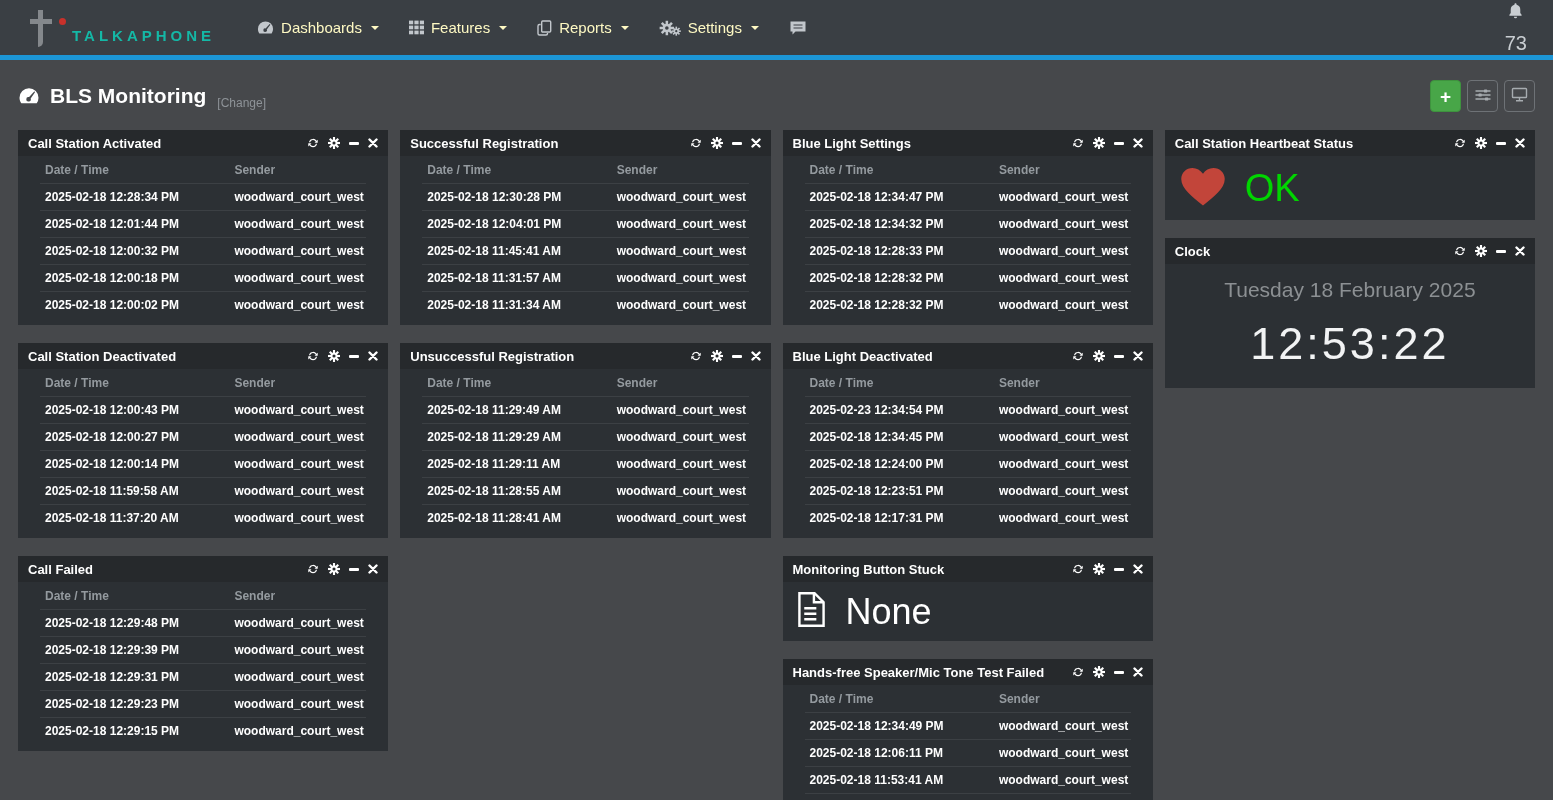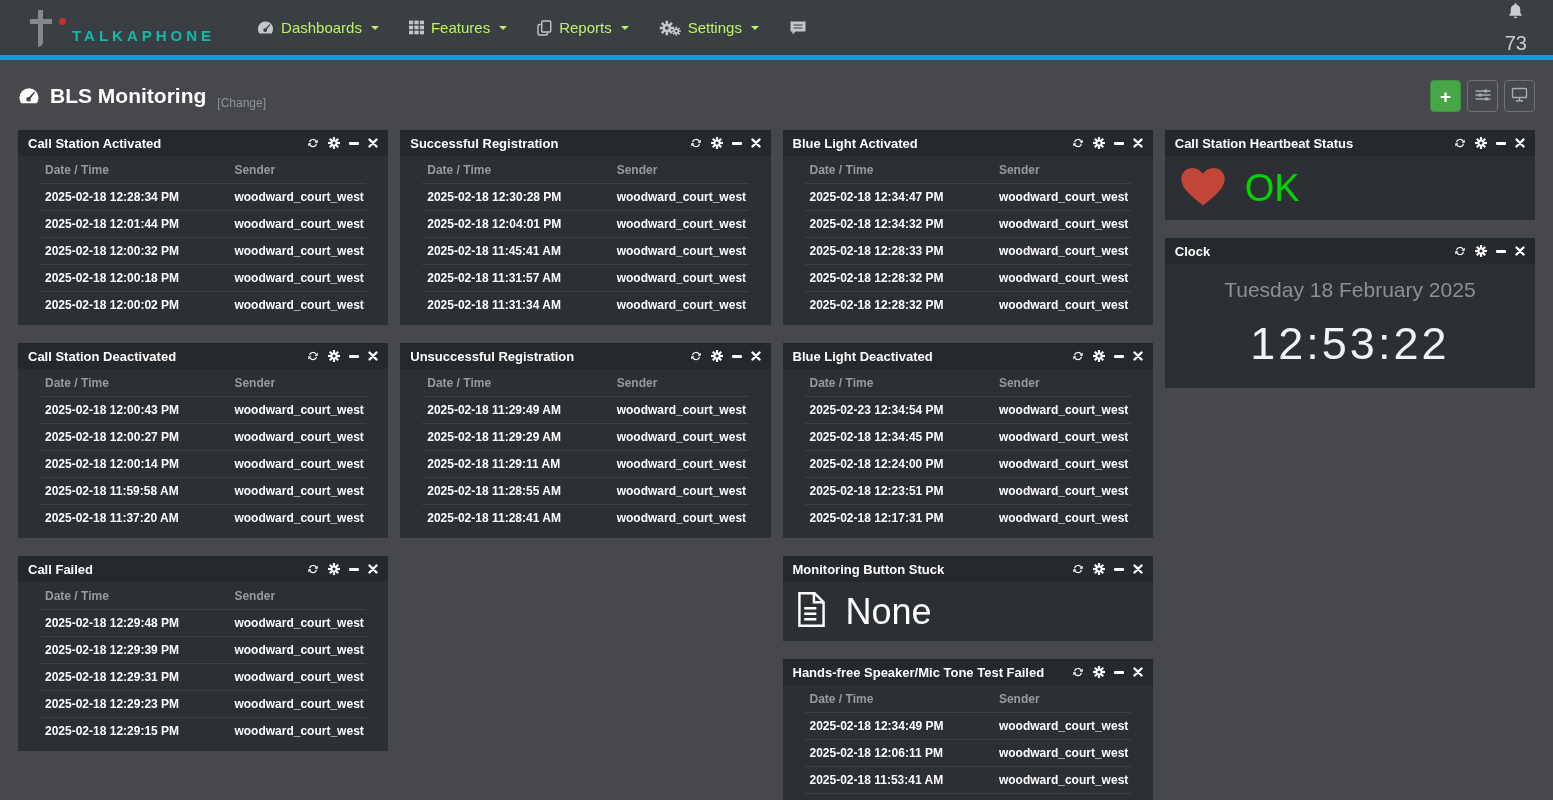--- a/index.html
+++ b/index.html
@@ -6,21 +6,21 @@
     background:#46484B;font-family:"Liberation Sans",sans-serif;-webkit-font-smoothing:antialiased;}
   
   .navbar{height:55px;background:#3A3F44;display:flex;align-items:center;padding:0 26px;}
   .brand{display:flex;align-items:flex-end;margin-right:42px;text-decoration:none;cursor:pointer;}
   .brand-mark{position:relative;width:46px;height:44px;}
   .brand-mark .stem{position:absolute;left:12px;top:4px;width:5px;height:37px;background:#84888C;border-radius:0 0 5px 0;}
   .brand-mark .cross{position:absolute;left:4px;top:13px;width:22px;height:5px;background:#84888C;}
   .brand-mark .dot{position:absolute;left:33px;top:12px;width:7px;height:7px;border-radius:50%;background:#C8312B;}
   .brand-text{color:#14b8a6;font-weight:bold;font-size:15px;letter-spacing:4px;padding-bottom:6px;}
   .nav-items{display:flex;align-items:center;gap:30px;}
-  .nav-item{display:flex;align-items:center;gap:7px;color:#bef264;font-size:15px;cursor:pointer;text-decoration:none;}
+  .nav-item{display:flex;align-items:center;gap:7px;color:#fef9c3;font-size:15px;cursor:pointer;text-decoration:none;}
   .nicon{display:inline-flex;align-items:center;color:#C2C7CC;}
   .caret{width:0;height:0;border-left:4px solid transparent;border-right:4px solid transparent;border-top:4px solid currentColor;display:inline-block;margin-left:2px;}
   .nav-right{margin-left:auto;display:flex;align-items:center;}
   .notif{display:flex;align-items:center;gap:8px;color:#C9CED2;font-size:20px;cursor:pointer;text-decoration:none;flex-direction:column;}
   .accent-bar{height:5px;background:#1C96D6;}
   .hole-nav{fill:#3A3F44;}
   .hole-hd{fill:#26292C;}
   
   .content{padding:18px 18px 0;}
   .page-head{display:flex;align-items:center;margin:2px 0 18px;}
@@ -498,21 +498,21 @@
               </tbody>
           </table>
         </div>
       </section>
     </div>
 
     <div class="col">
 
       <section class="panel">
         <header class="phd">
-          <span class="ptitle">Blue Light Activated</span>
+          <span class="ptitle">Blue Light Settings</span>
           <span class="ptools">
             <span class="tool">
                 <svg width="12" height="12" viewBox="0 0 16 16">
                   <use href="#ic-refresh"></use>
                 </svg>
               </span>
             <span class="tool">
                 <svg width="12" height="12" viewBox="-8 -8 16 16" fill="currentColor">
                   <use href="#gear8"></use>
                   <circle r="2.1" class="hole-hd"></circle>

